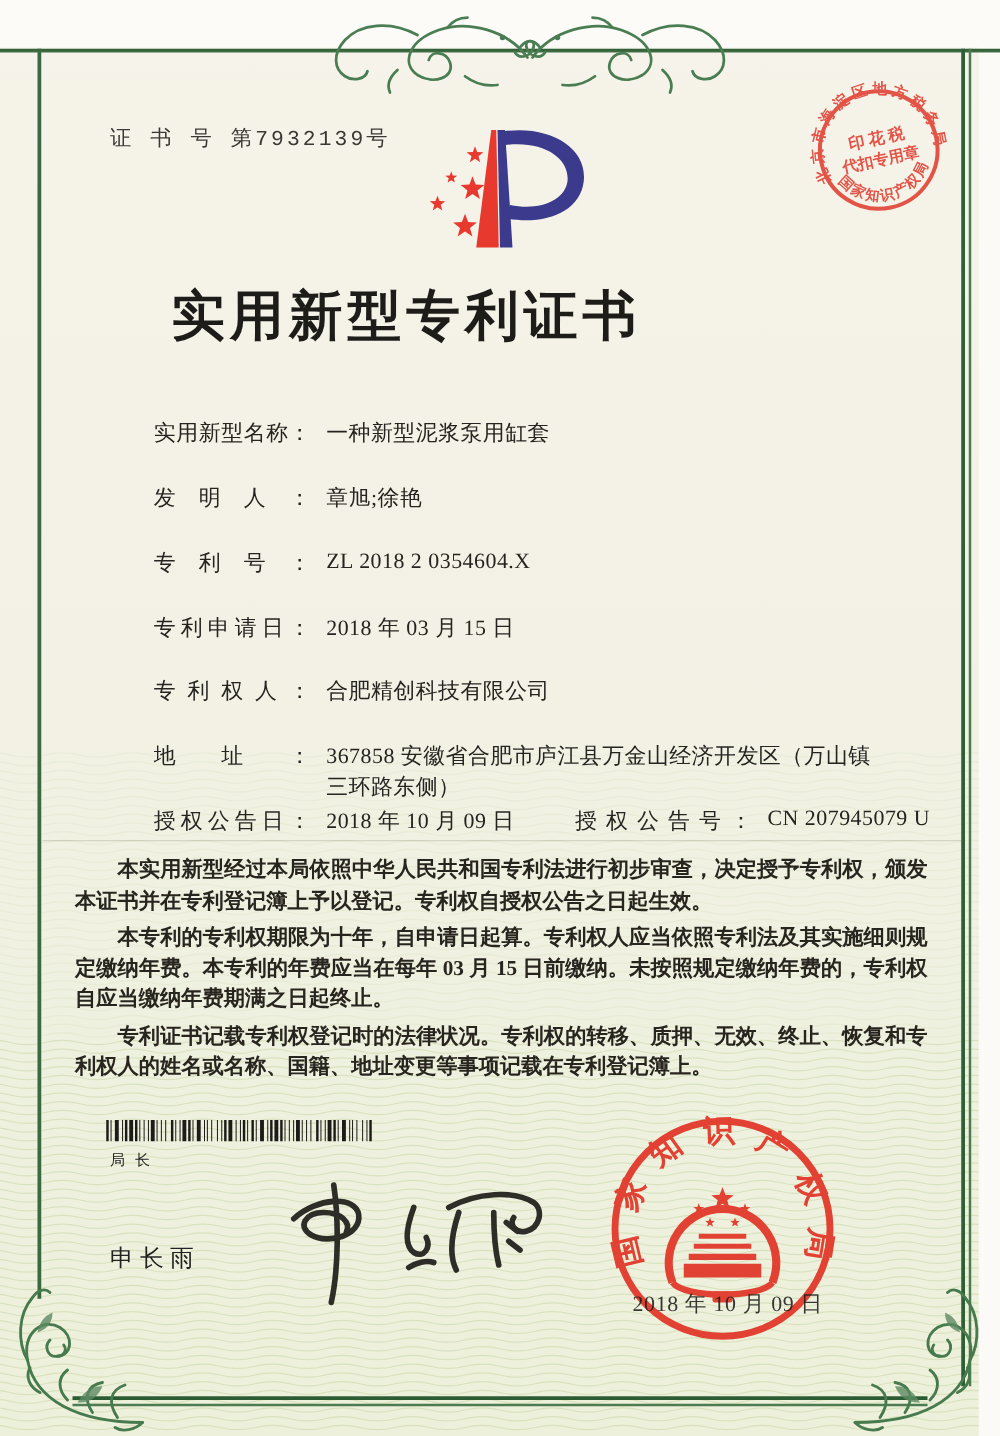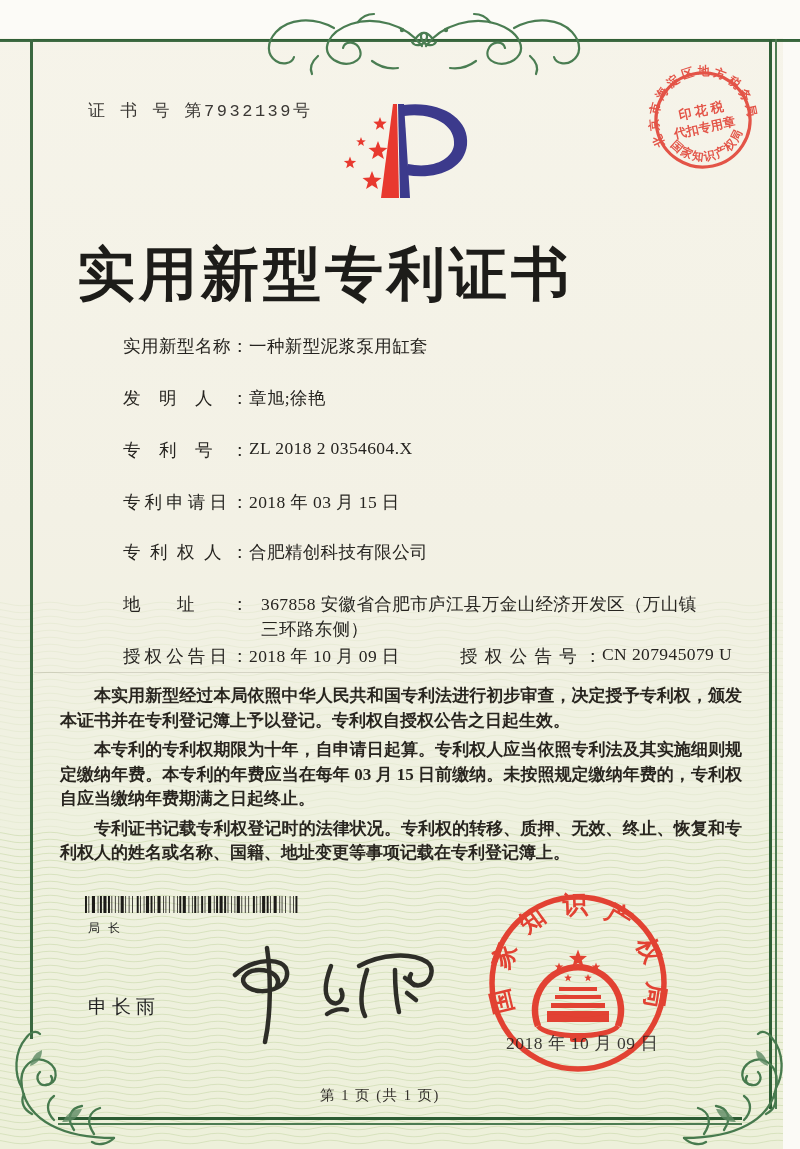--- a/index.html
+++ b/index.html
@@ -14,26 +14,26 @@
   
   .line-top{left:0;top:39px;width:800px;height:3px;background:linear-gradient(180deg,#2c5c33,#467149);}
   .line-left{left:30px;top:39px;width:2.5px;height:1000px;background:#3a6840;}
   .line-right1{left:769px;top:39px;width:2.5px;height:1070px;background:#2f5f36;}
   .line-right2{left:775px;top:39px;width:1.5px;height:1070px;background:#4d7c52;}
   .line-bot1{left:58px;top:1117px;width:684px;height:2.5px;background:#2c5c33;}
   .line-bot2{left:58px;top:1123px;width:684px;height:1.5px;background:#4d7c52;}
   .fold-line{left:34px;top:672px;width:736px;height:1px;background:rgba(115,110,90,.22);}
   
   .cert-no{left:88px;top:99px;font-size:17px;letter-spacing:2.5px;color:#3b3835;font-family:Liberation Mono, monospace;}
-  .title{left:0;top:236px;width:650px;text-align:center;font-size:58px;font-weight:600;
+  .title{left:0;top:224px;width:650px;text-align:center;font-size:43px;font-weight:600;
          letter-spacing:4px;color:#1d1c19;}
   .frow{position:absolute;left:82px;display:flex;font-size:17.5px;letter-spacing:.4px;color:#262420;}
   .flabel{flex:none;width:126px;text-align:justify;text-align-last:justify;white-space:nowrap;margin-left:41px;}
   .flabel-wide{flex:none;width:142px;text-align:justify;text-align-last:justify;white-space:nowrap;}
-  .fvalue{white-space:nowrap;}
+  .fvalue{margin-left:12px;white-space:nowrap;}
   .fvalue-block{margin-left:12px;width:505px;line-height:25px;}
   .body-block{left:60px;top:684px;width:682px;font-size:17px;line-height:24.5px;
               text-align:justify;color:#28251f;}
   .body-block p{margin:0 0 5px 0;text-indent:2em;font-weight:bold;}
   .signer-role{left:88px;top:920px;font-size:12px;letter-spacing:8px;color:#222;}
   .signer-name{left:88px;top:994px;font-size:19px;letter-spacing:5px;color:#222;}
   .seal-date{left:506px;top:1031px;font-size:17.5px;letter-spacing:.5px;color:#1f1e1c;opacity:.88;}
   .footer{left:0;top:1086px;width:760px;text-align:center;font-size:14.5px;letter-spacing:1.5px;color:#33302b;}
   svg{overflow:visible;}
   .mirrored{transform:scaleX(-1);}
@@ -273,15 +273,14 @@
         <rect x="81" y="104" width="38" height="4"></rect>
         <rect x="77" y="112" width="46" height="4"></rect>
         <rect x="73" y="120" width="54" height="5"></rect>
         <rect x="69" y="128" width="62" height="11"></rect>
       </g>
     </g>
   </svg>
 
   <div class="abs seal-date">2018 年 10 月 09 日</div>
 
-  <div class="abs footer">第 1 页 (共 1 页)</div>
 
 </div>
 
 </body></html>

